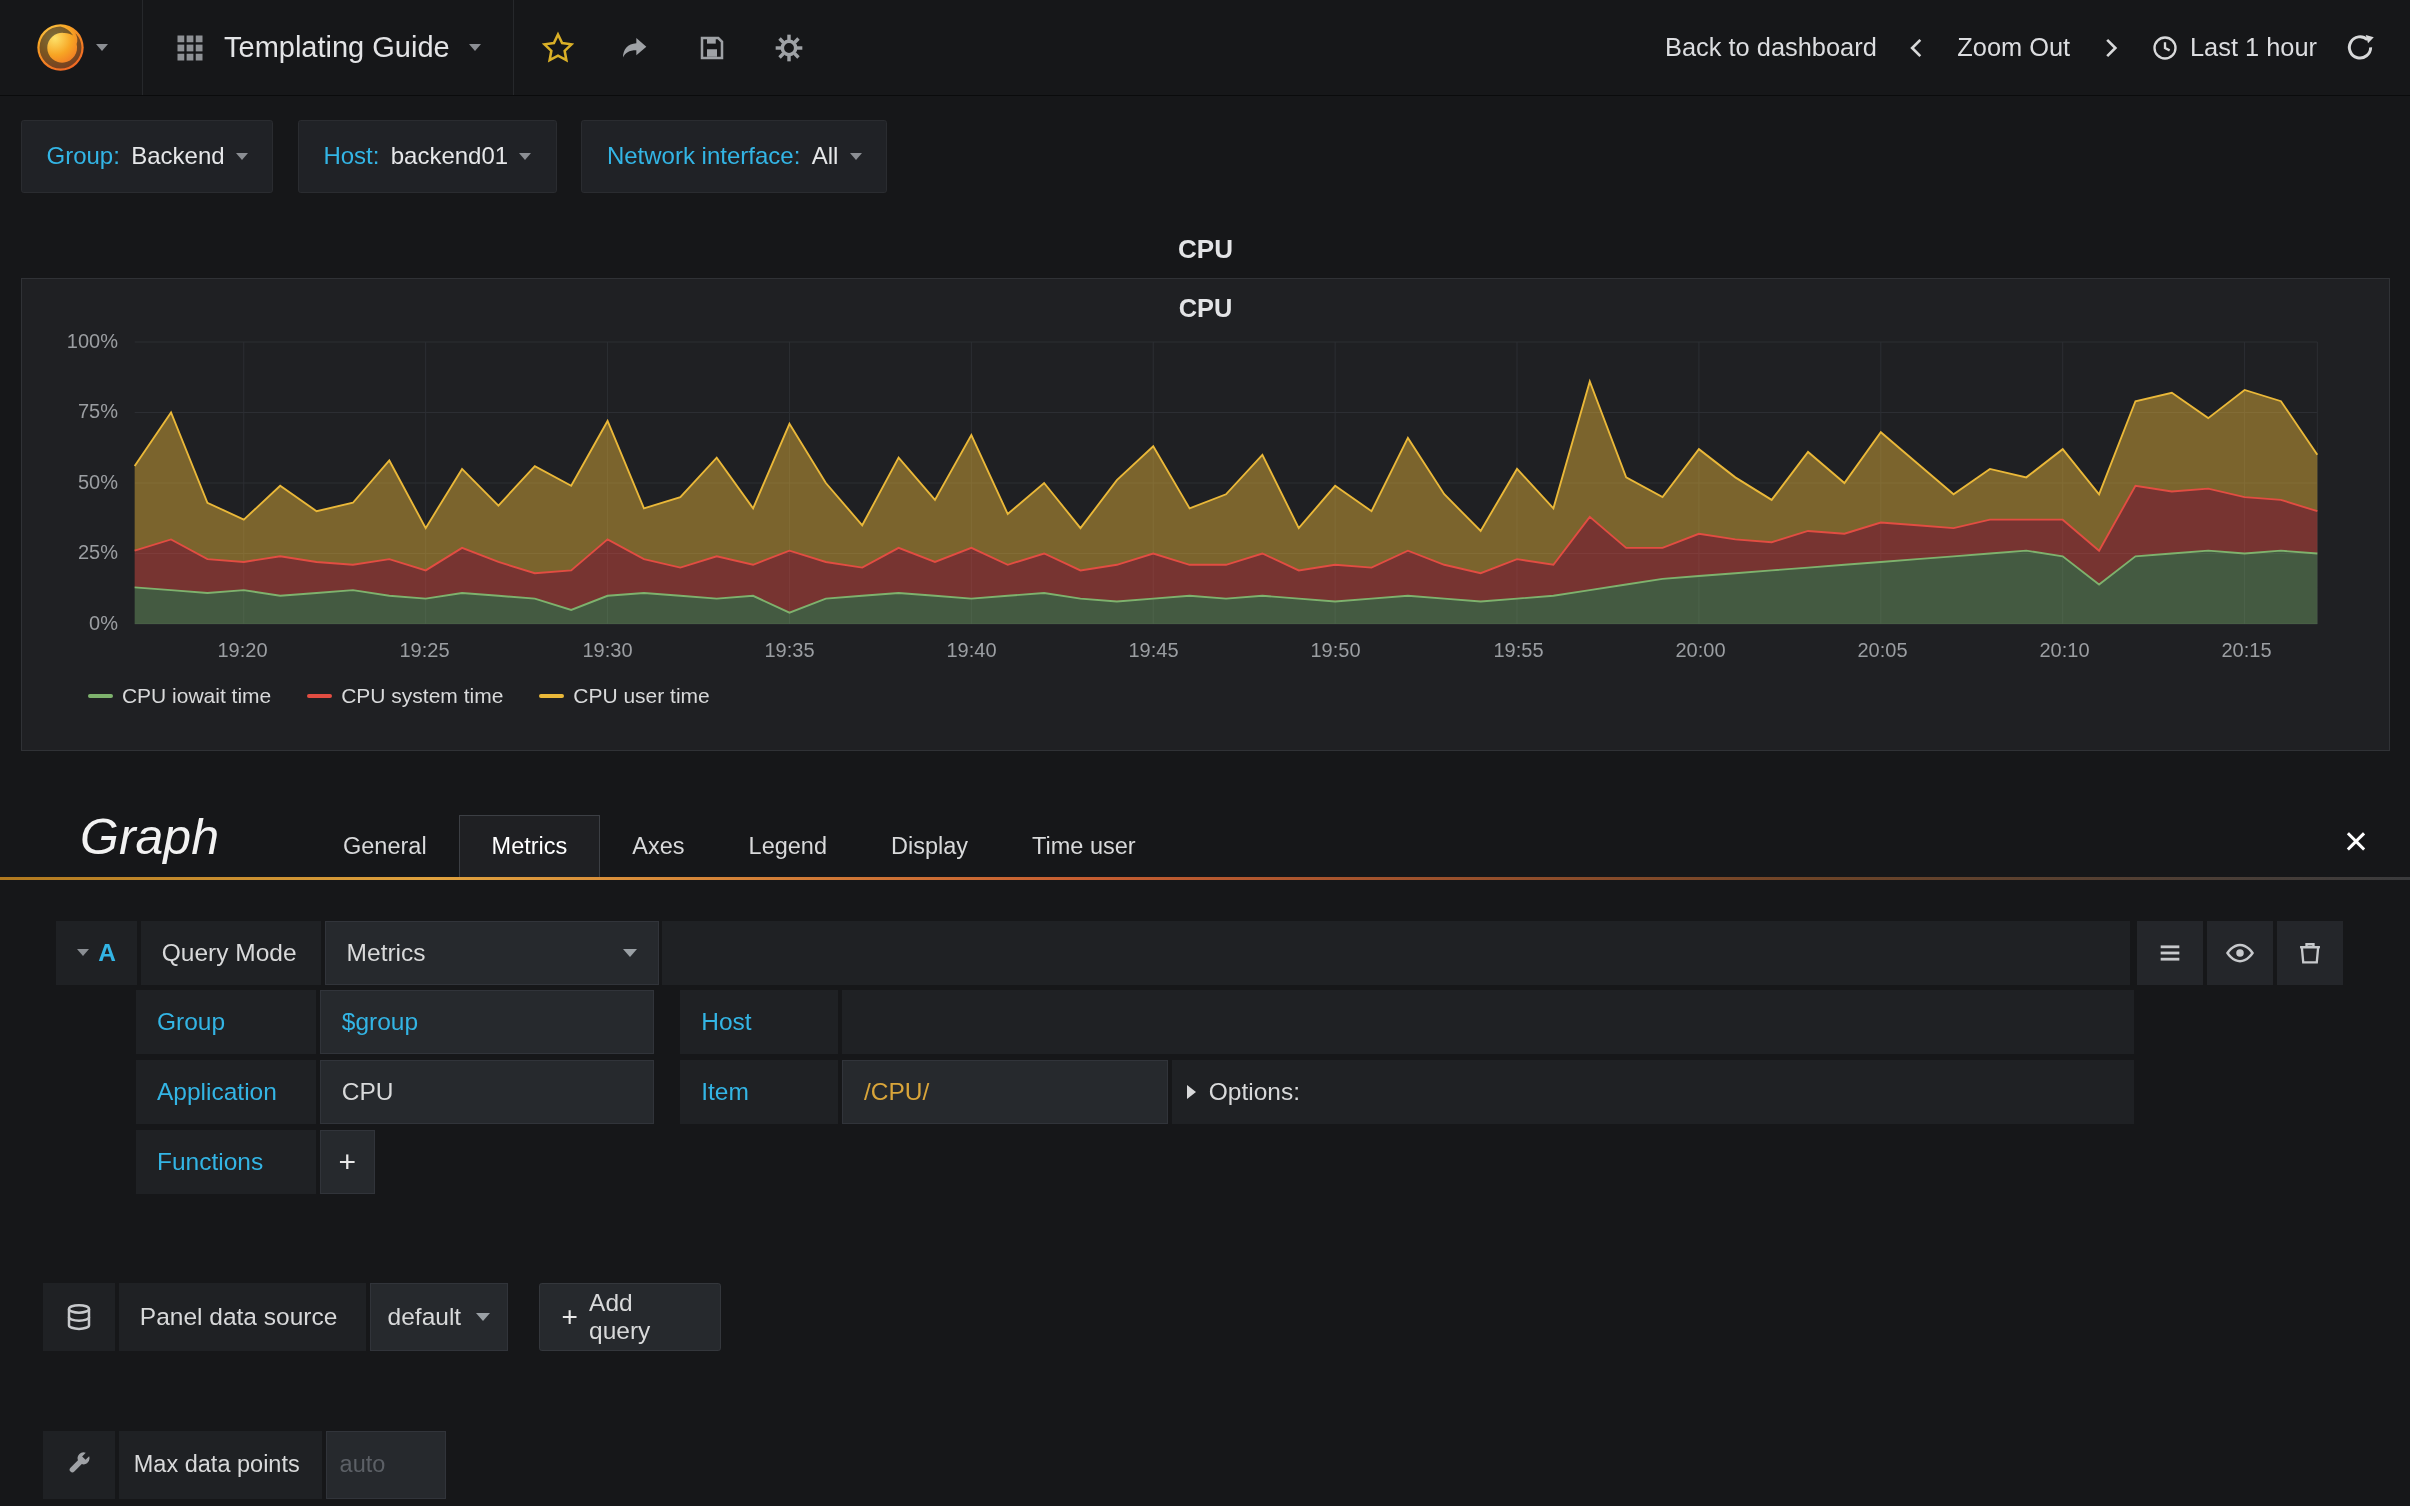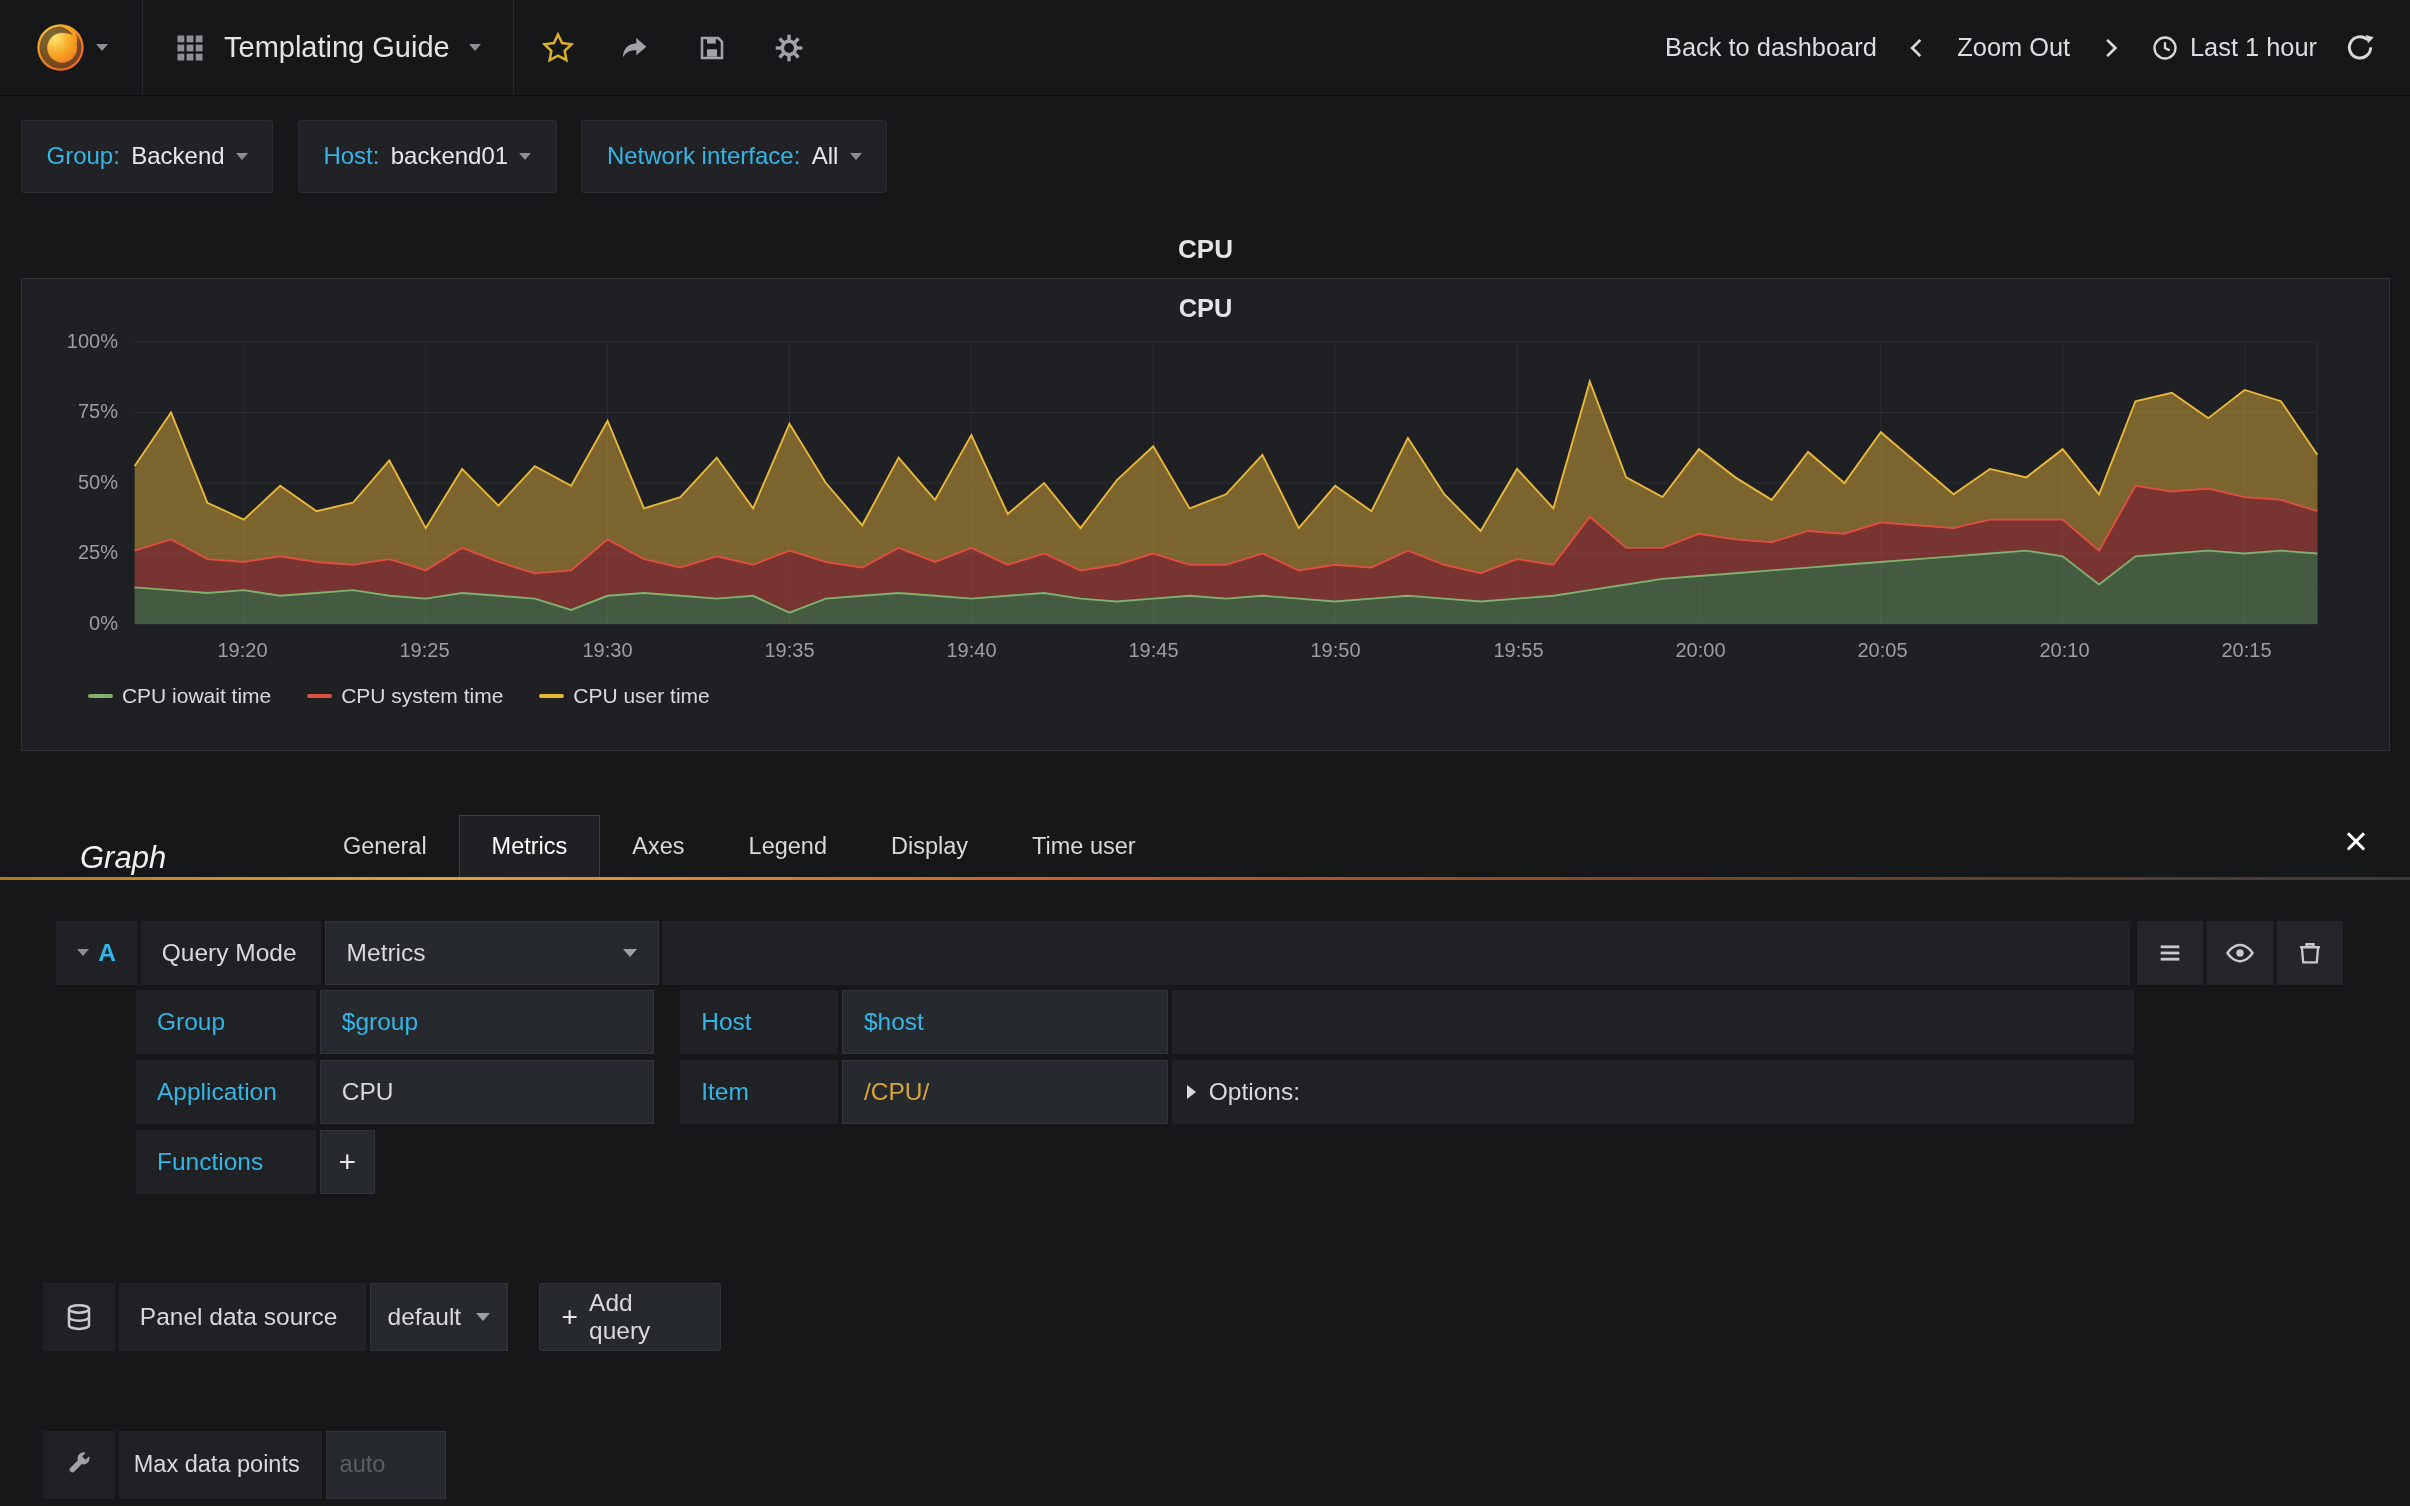--- a/index.html
+++ b/index.html
@@ -37,21 +37,21 @@
   .chart { position:relative; margin-top:13px; height:411px; }
   .ytick { position:absolute; left:0; width:96px; text-align:right; font-size:20px; color:#9b9ea2; }
   .xtick { position:absolute; width:87px; text-align:center; font-size:20px; color:#9b9ea2; }
   .legend { position:absolute; left:66px; display:flex; gap:36px; align-items:center; font-size:21px; color:#d8d9da; }
   .lg-item { display:flex; align-items:center; cursor:pointer; }
   .lg-swatch { display:inline-block; width:24.5px; height:4.7px; border-radius:1.9px; margin-right:9.4px; }
 
   
   .editor { margin-top:32px; }
   .editor-header { display:flex; align-items:flex-end; padding-left:80px; position:relative; height:94px; }
-  .panel-type { font-size:31px; font-style:italic; color:#f2f2f2; padding-bottom:1px; width:151px; }
+  .panel-type { font-size:50px; font-style:italic; color:#f2f2f2; padding-bottom:11px; width:151px; }
   .tabs { display:flex; margin-left:80px; align-items:flex-end; }
   .tab { padding:17px 32px; font-size:23.5px; color:#d8d9da; cursor:pointer; }
   .tab.active { background:#1f2023; border:0.9px solid #3c3f44; border-bottom:none; color:#ffffff; }
   .close-btn { position:absolute; right:43px; bottom:19px; font-size:41px; color:#ffffff; line-height:0.8; cursor:pointer; }
   .tab-underline { height:2.8px; background:linear-gradient(90deg,#b0791f 0%, #e0a23e 18%, #c75e31 45%, #6e4427 75%, #3a3b3d 100%); }
 
   .query-area { margin-top:41px; }
   .qrow { display:flex; height:64px; margin-bottom:5.6px; }
   .row1 { margin-left:56px; margin-right:68px; }
   .rowN { margin-left:136px; margin-right:273px; }
@@ -327,23 +327,20 @@
         </svg>
       </div>
     </div>
 
     <div class="qrow rowN">
       <div class="cell c-label lab">Group</div>
       <div class="cell input c-value">
         <span class="v-blue">$group</span>
       </div>
       <div class="cell c-label2 lab">Host</div>
-      <div class="cell input c-value2">
-        <span class="v-blue">$host</span>
-      </div>
       <div class="cell c-fill"></div>
     </div>
 
     <div class="qrow rowN">
       <div class="cell c-label lab">Application</div>
       <div class="cell input c-value">
         <span class="v-white">CPU</span>
       </div>
       <div class="cell c-label2 lab">Item</div>
       <div class="cell input c-value2">

